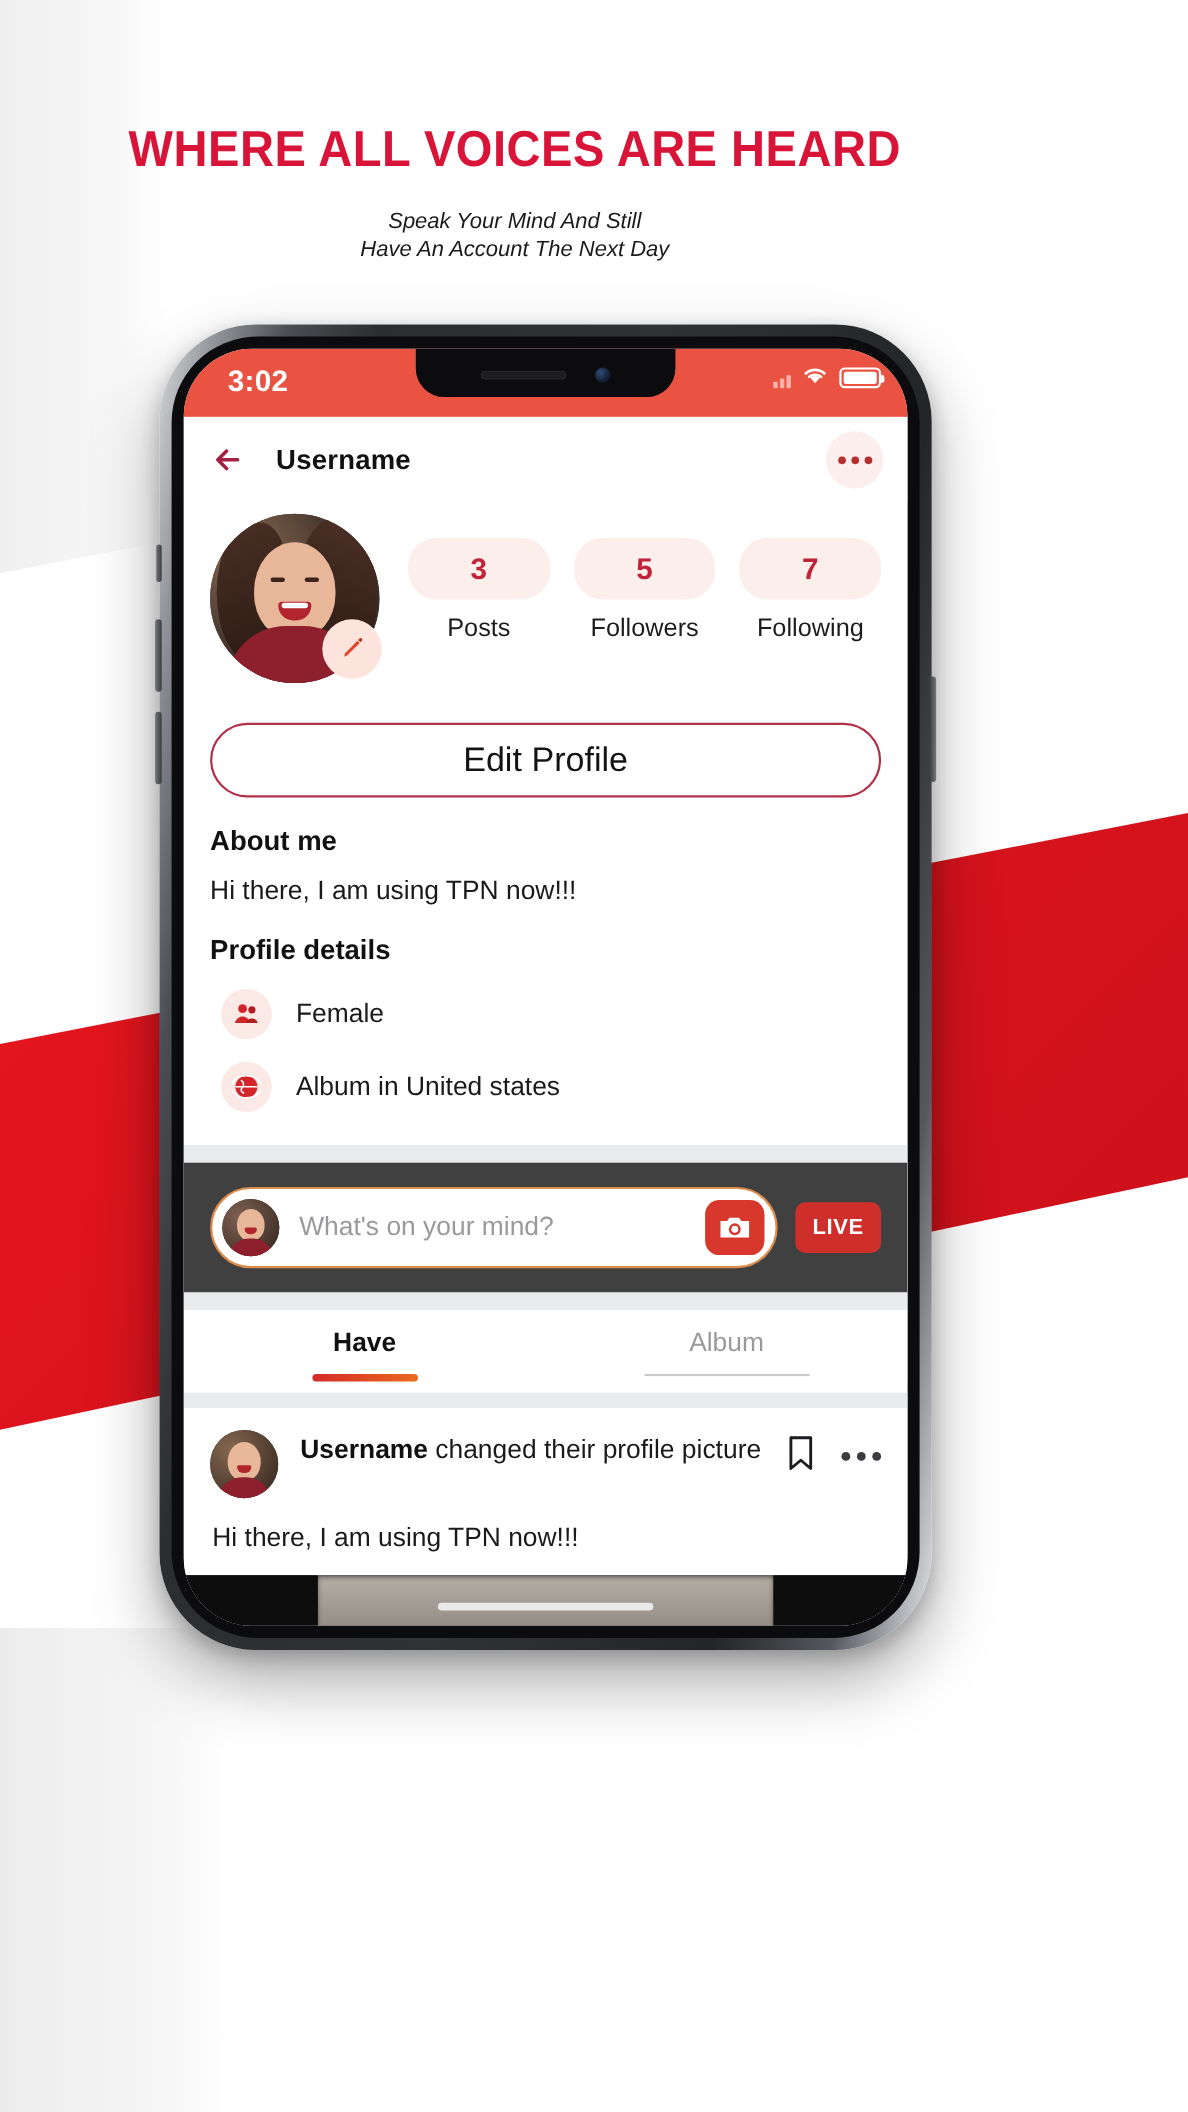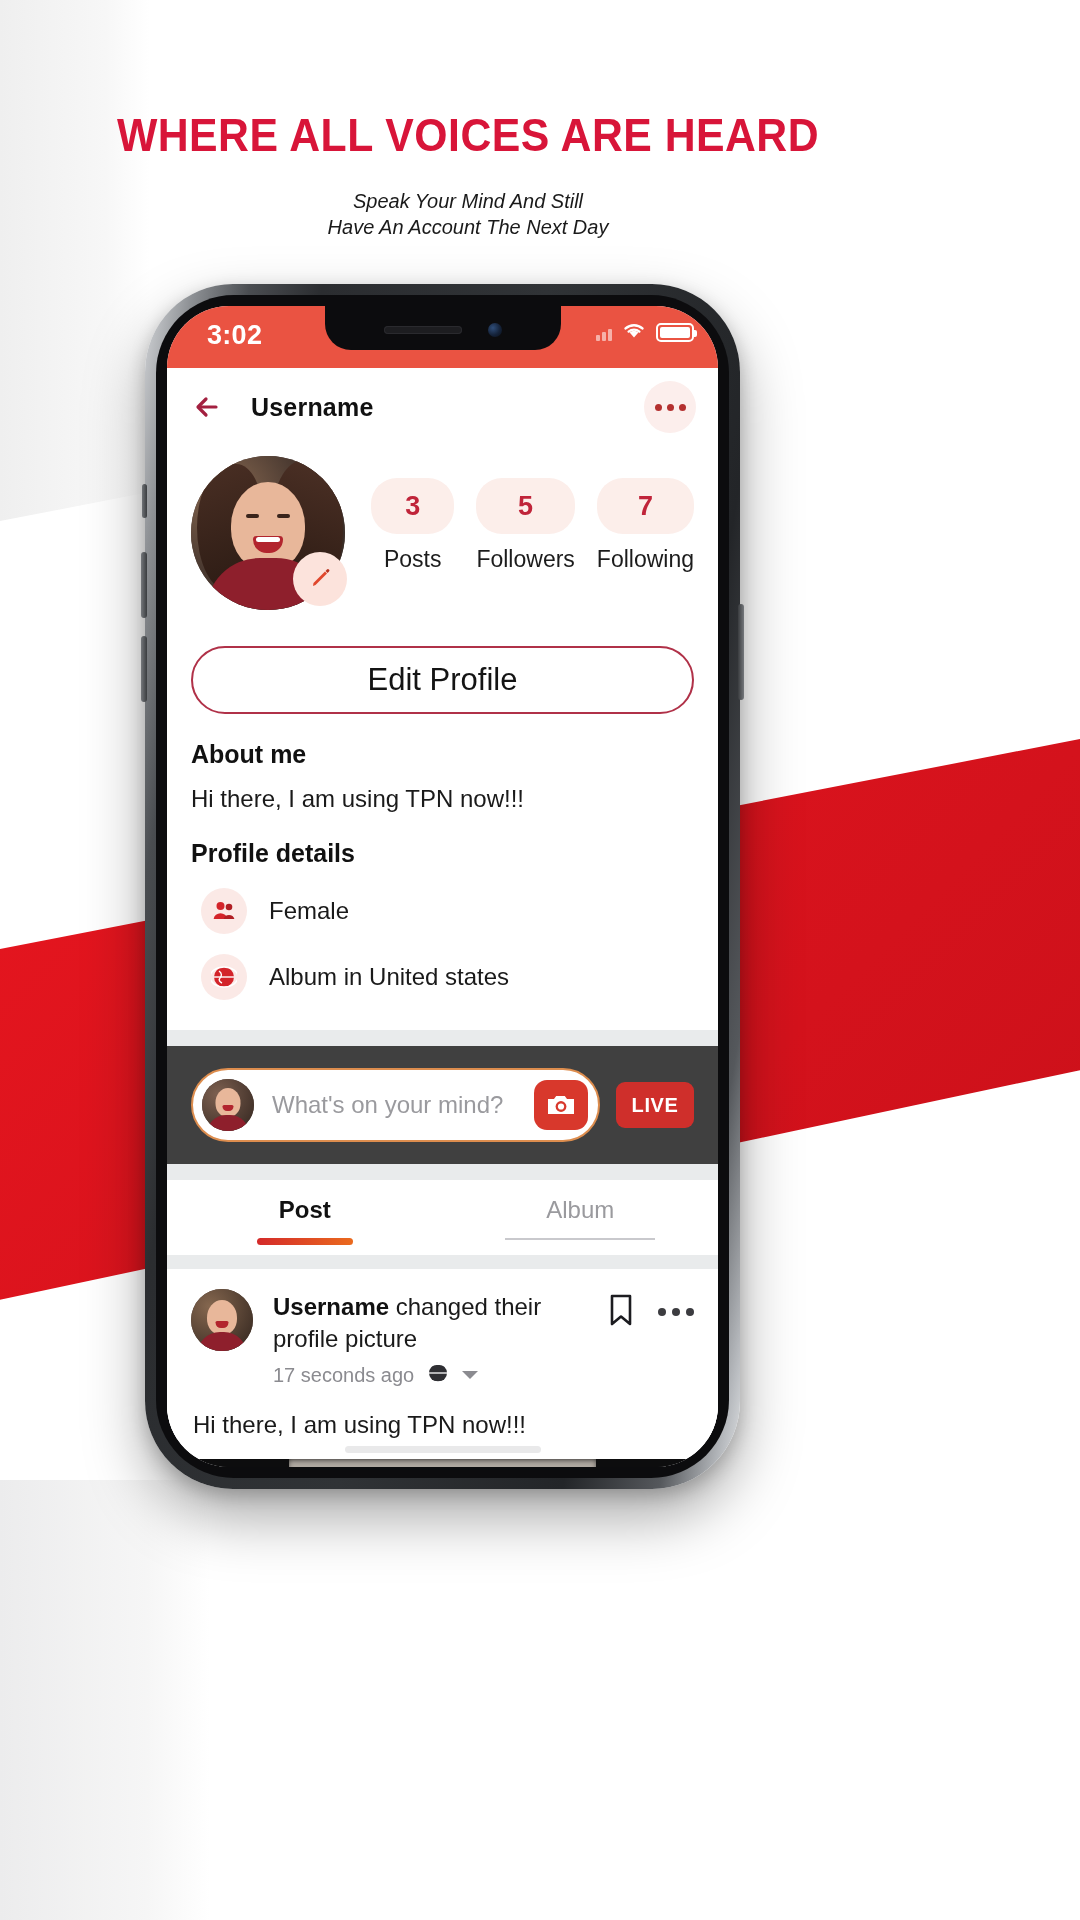--- a/index.html
+++ b/index.html
@@ -44,21 +44,21 @@
     transform:scaleX(0.93);
   }
   #headline .sub{
     margin-top:26px;
     font-size:20px;font-style:italic;color:#1a1a1a;line-height:1.32;
     font-family:"Liberation Sans",sans-serif;
   }
 
   
   #phone{
-    position:absolute;left:145px;top:284px;width:595px;height:1205px;z-index:10;
+    position:absolute;left:145px;top:295px;width:702px;height:1205px;z-index:10;
   }
   .phone-outer{
     position:absolute;inset:0;border-radius:88px;
     background:linear-gradient(100deg,#d8dadd 0%,#8e9195 6%,#4a4d51 13%,#2b2d30 22%,
                #303336 50%,#232528 78%,#55585c 90%,#b9bcc0 97%,#e4e6e8 100%);
     box-shadow:0 28px 60px rgba(0,0,0,.34),0 6px 18px rgba(0,0,0,.2);
   }
   .phone-bezel{
     position:absolute;left:11px;top:11px;right:11px;bottom:11px;border-radius:78px;
     background:#0c0c0e;
@@ -400,21 +400,21 @@
             </svg>
           </div>
         </div>
         <div class="live-btn">LIVE</div>
       </div>
 
       <div class="divider" style="margin-top:0"></div>
 
       <div class="tabs">
         <div class="tab active">
-          <div class="t-lbl">Post</div>
+          <div class="t-lbl">Have</div>
           <div class="t-underline"></div>
         </div>
         <div class="tab inactive">
           <div class="t-lbl">Album</div>
           <div class="t-underline"></div>
         </div>
       </div>
 
       <div class="divider" style="margin-top:10px;height:14px"></div>
 
@@ -423,31 +423,20 @@
           <div class="post-ava">
             <div class="ph-bg"></div>
               <div class="ph-face"></div>
             <div class="ph-mouth"></div>
               <div class="ph-body"></div>
           </div>
           <div class="post-meta">
             <div class="post-line1">
               <b>Username</b>
               <span>changed their profile picture</span>
-            </div>
-            <div class="post-sub">
-              <span class="post-time">17 seconds ago</span>
-              <span>
-                <svg width="24" height="24" viewBox="0 0 24 24">
-                  <circle cx="12" cy="12" r="9" fill="#2f2f33"></circle>
-                  <path d="M12 3 a12 9 0 0 0 0 18 a12 9 0 0 0 0-18" fill="none" stroke="#fff" stroke-width="1.3"></path>
-                  <path d="M3 12 H21" stroke="#fff" stroke-width="1.3"></path>
-                </svg>
-              </span>
-              <span class="post-caret"></span>
             </div>
           </div>
           <div class="post-actions">
             <span>
               <svg width="30" height="34" viewBox="0 0 30 34">
                 <path d="M6 3 h18 v28 l-9-7.5 L6 31 Z" fill="none" stroke="#1c1c20" stroke-width="2.6" stroke-linejoin="round"></path>
               </svg>
             </span>
             <span class="dots-h">
               <i></i>

